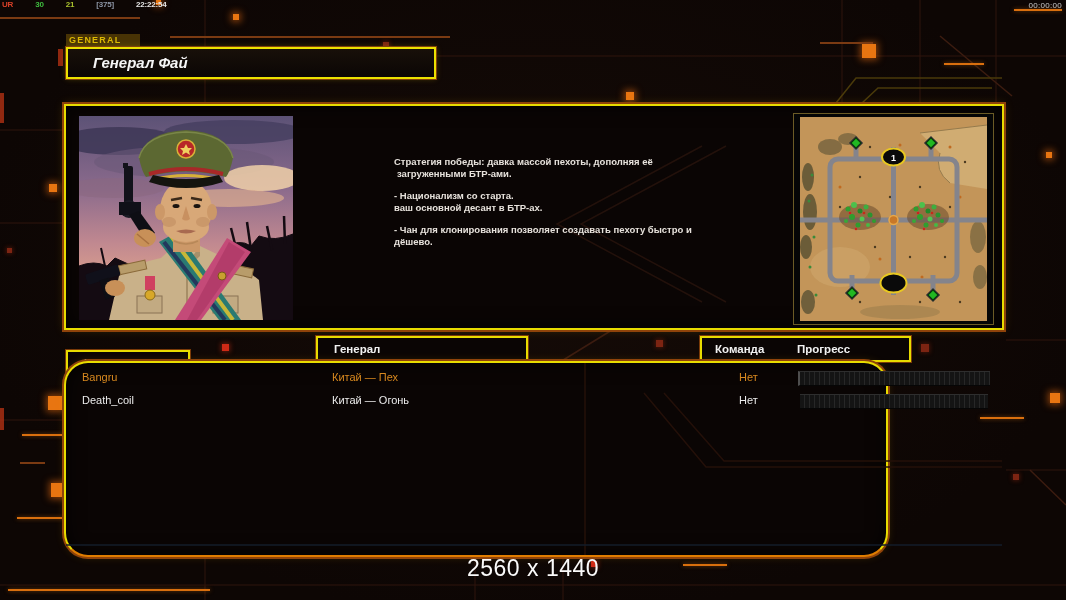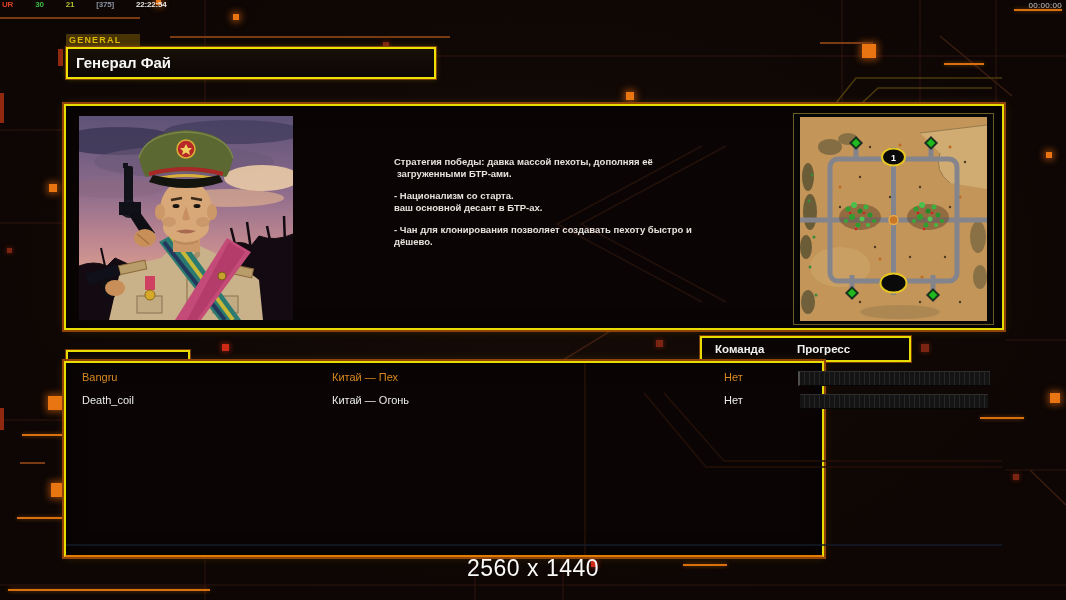--- a/index.html
+++ b/index.html
@@ -27,21 +27,21 @@
   .t-gray{color:#8b93a3}.t-white{color:#e6e6e6}
   .clock{right:4px;top:1px;font-size:8px;color:#c9c9c9;letter-spacing:.3px;}
 
   
   .gen-tab{left:66px;top:34px;width:74px;height:13px;background:#483305;
     color:#dcb903;font-size:9px;font-weight:bold;letter-spacing:1.2px;
     line-height:13px;padding-left:3px;box-sizing:border-box;}
   .title-box{left:66px;top:47px;width:370px;height:32px;box-sizing:border-box;
     border:2px solid #ece100;box-shadow:0 0 0 1px #81400a, 0 0 6px rgba(240,200,0,.25);
     background:linear-gradient(#181009,#0b0605);}
-  .title-box .txt{padding-left:8px;line-height:28px;font-size:15px;font-weight:bold;color:#f6f6f6;}
+  .title-box .txt{padding-left:25px;line-height:28px;font-size:15px;font-weight:bold;color:#f6f6f6;font-style:italic;}
 
   
   .panel{box-sizing:border-box;border:2px solid #e8dc00;background:#0a0504;
     box-shadow:0 0 0 2px #8f430a, 0 0 10px rgba(240,190,0,.18), inset 0 0 18px rgba(0,0,0,.85);}
   .info-panel{left:64px;top:104px;width:940px;height:226px;}
   .portrait{left:13px;top:10px;width:214px;height:204px;background:#000;}
   .strategy{left:328px;top:50px;width:330px;font-size:9.5px;line-height:11.5px;color:#e7e2dc;font-weight:bold;}
   .strategy .gap{margin-top:11px;}
   .minimap-frame{left:727px;top:7px;width:201px;height:212px;background:#060606;
     border:1px solid #6b5b26;box-sizing:border-box;}
@@ -49,24 +49,24 @@
 
   
   .hdr{box-sizing:border-box;height:26px;border:2px solid #e8dc00;background:#0a0504;
     box-shadow:0 0 0 1px #7a3a08;color:#f1f1f1;font-size:11.5px;font-weight:bold;line-height:22px;}
   .hdr-nick{left:66px;top:320px;width:124px;margin-top:30px;}
   .hdr-general{left:316px;top:336px;width:212px;}
   .hdr-team{left:700px;top:336px;width:211px;}
   .hdr .lbl{position:absolute;top:0;}
 
   
-  .list-panel{left:64px;top:361px;width:760px;height:196px;border-bottom-color:#e07d00;}
+  .list-panel{left:64px;top:361px;width:824px;height:196px;border-bottom-color:#e07d00;border-radius:24px;}
   .prow{position:absolute;left:0;width:936px;height:20px;font-size:11px;line-height:20px;}
   .prow .cell{position:absolute;top:0;white-space:nowrap;}
-  .c-name{left:16px;} .c-gen{left:266px;} .c-team{left:658px;}
+  .c-name{left:16px;} .c-gen{left:266px;} .c-team{left:673px;}
   .row-orange .cell{color:#d8891f;}
   .row-white .cell{color:#ebebeb;}
   .pbar{position:absolute;height:13px;background:repeating-linear-gradient(90deg,#141414 0px,#141414 4px,#272727 4px,#272727 5px);
     border-top:1px solid #2e2e2e;border-bottom:1px solid #060606;}
   .pbar .fill{position:absolute;left:0;top:0;bottom:0;background:#3fae3f;}
   .pbar.tick{border-left:2px solid #4e4e4e;}
 
   .resolution{left:0;right:0;top:555px;text-align:center;font-size:23px;color:#fafafa;letter-spacing:.5px;}
 </style>
 </head>
@@ -374,20 +374,23 @@
           <ellipse cx="93.5" cy="40" rx="11.5" ry="8.5" fill="#0a0a0a" stroke="#e8c820" stroke-width="2"></ellipse>
           <text x="93.5" y="43.5" text-anchor="middle" font-size="9" font-weight="bold" fill="#ffffff" font-family="Liberation Sans, sans-serif">1</text>
         </g>
       </svg>
     </div>
   </div>
 
   <div class="abs hdr hdr-nick">
     <span class="lbl" style="left:16px">Ник:</span>
   </div>
+  <div class="abs hdr hdr-general">
+    <span class="lbl" style="left:16px">Генерал</span>
+  </div>
   <div class="abs hdr hdr-team">
     <span class="lbl" style="left:13px">Команда</span>
     <span class="lbl" style="left:95px">Прогресс</span>
   </div>
 
   <div class="abs panel list-panel">
     <svg class="abs" width="936" height="192" style="left:0;top:0">
       <g stroke="#241009" stroke-width="1.5" fill="none">
         <polyline points="578,30 640,104 936,104"></polyline>
         <polyline points="598,30 658,98 936,98"></polyline>

